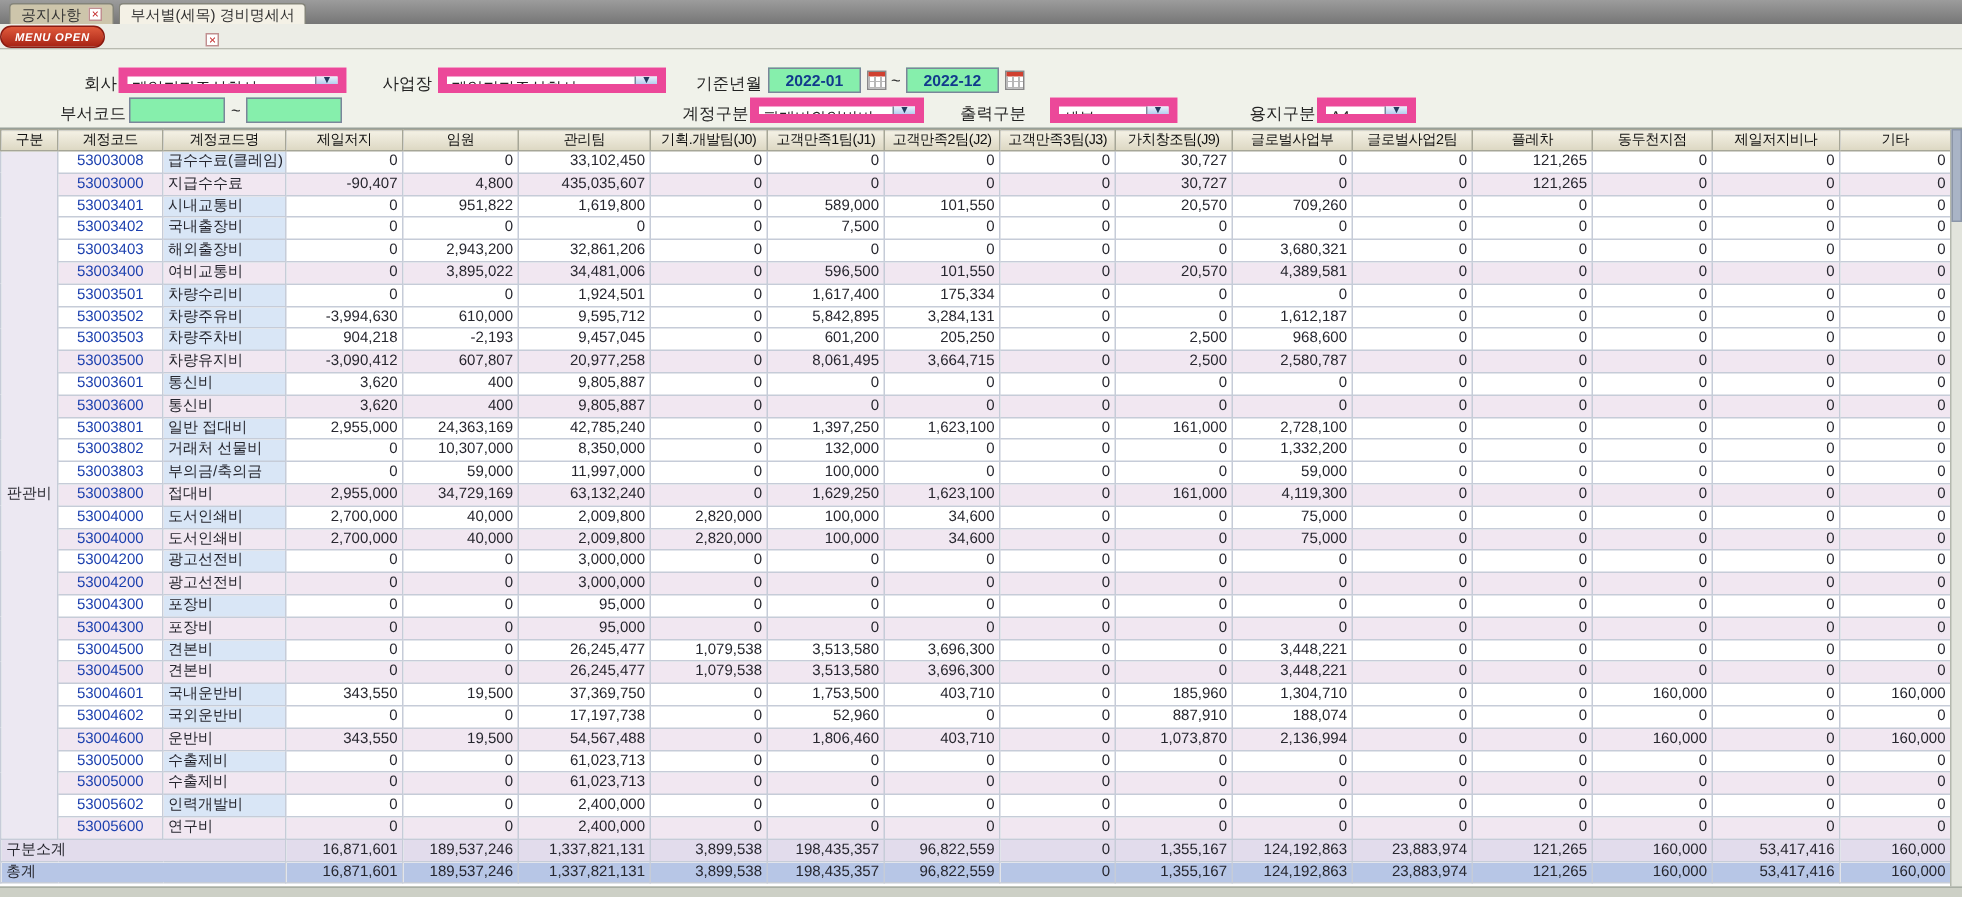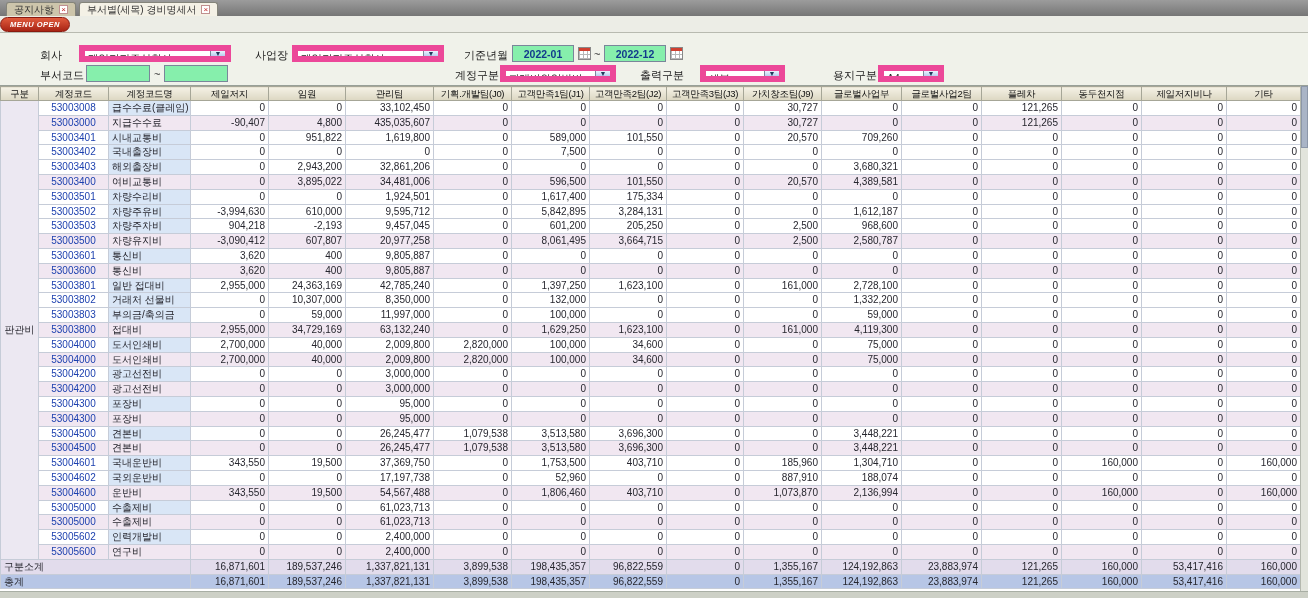--- a/index.html
+++ b/index.html
@@ -3,21 +3,21 @@
 <meta charset="utf-8">
 <style>
   * { box-sizing: border-box; margin: 0; padding: 0; }
   html,body { width:1308px; height:598px; overflow:hidden; }
   body { font-family:"Liberation Sans", sans-serif; background:#d4d6cc; position:relative; }
 
   
   .tabbar { height:16px; background:linear-gradient(#9c9c9c,#767676); display:flex; align-items:flex-end; padding-left:6px; gap:3px; }
   .tab { height:14px; display:flex; align-items:center; gap:5px; padding:0 7px; font-size:10px; color:#333;
          border:1px solid #84847a; border-bottom:none; border-radius:3px 3px 0 0; background:#cdc5ab; white-space:nowrap; }
-  .tab.active { background:#f4f1e6; }
+  .tab.active { background:#f4f1e6;flex-direction:column; }
   .tab-close { width:9px; height:9px; background:#fff; border:1px solid #c09090; color:#c22222; font-size:8px; line-height:7px; text-align:center; cursor:pointer; }
 
   
   .menustrip { height:17px; background:#ecede6; border-bottom:1px solid #b8bab0; display:flex; align-items:center; padding-left:0; }
   .menu-open { background:linear-gradient(#e05a3c,#a82414); color:#fff; font-size:7.5px; font-weight:bold; font-style:italic;
                padding:2px 9px; border-radius:8px; border:1px solid #8a1a10; letter-spacing:.5px; cursor:pointer; }
 
   
   .filterpanel { height:53px; background:#f0f2ea; border-bottom:1px solid #98a098; position:relative; font-size:11px; color:#222; }
   .flabel { position:absolute; white-space:nowrap; }
@@ -69,21 +69,21 @@
     <span class="tab-close">×</span>
   </div>
 </div>
 
 <div class="menustrip">
   <span class="menu-open">MENU OPEN</span>
 </div>
 
 <div class="filterpanel">
 
-  <span class="flabel" style="left:40px;top:15px">회사</span>
+  <span class="flabel" style="left:56px;top:15px">회사</span>
   <div class="dd" style="left:79px;top:12px;width:152px">
     <span class="val">제일저지주식회사</span>
     <span class="arrow">▼</span>
   </div>
 
   <span class="flabel" style="left:255px;top:15px">사업장</span>
   <div class="dd" style="left:292px;top:12px;width:152px">
     <span class="val">제일저지주식회사</span>
     <span class="arrow">▼</span>
   </div>

